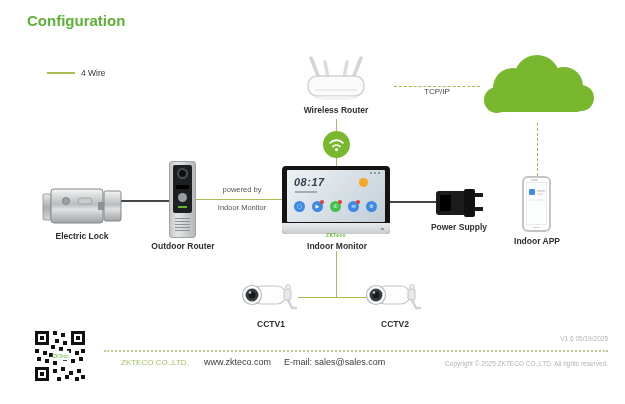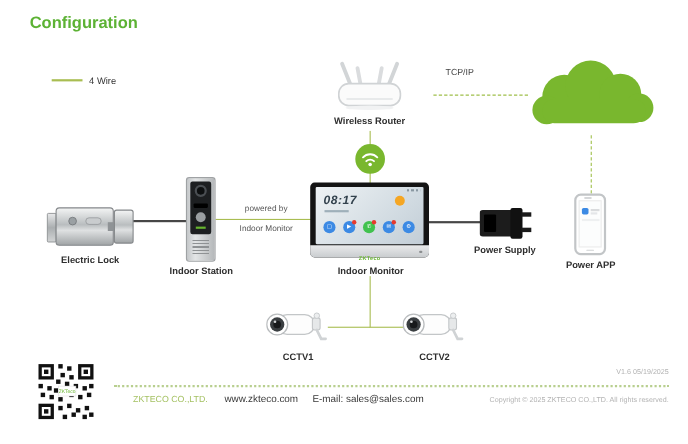--- a/index.html
+++ b/index.html
@@ -26,21 +26,21 @@
   .wire-station-mon    { left:196px; top:199px; width:87px; }
   .wire-mon-power      { left:390px; top:201px; width:50px; }
   .wire-router-v1      { left:336px; top:119px; height:12px; }
   .wire-router-v2      { left:336px; top:157px; height:10px; }
   .wire-tcpip          { left:394px; top:86px;  width:86px; }
   .wire-cloud-phone    { left:537px; top:123px; height:53px; }
   .wire-cctv-v         { left:336px; top:251px; height:47px; }
   .wire-cctv-l         { left:298px; top:297px; width:39px; }
   .wire-cctv-r         { left:337px; top:297px; width:31px; }
 
-  .tcpip-label   { position:absolute; left:405px; top:61px; width:64px; text-align:left; font-size:8px; color:#444; }
+  .tcpip-label   { position:absolute; left:405px; top:87px; width:64px; text-align:center; font-size:8px; color:#444; }
   .poweredby-1   { position:absolute; left:206px; top:185px; width:72px; text-align:center; font-size:7.5px; color:#555; }
   .poweredby-2   { position:absolute; left:202px; top:203px; width:80px; text-align:center; font-size:7.5px; color:#555; }
 
   
   .cloud-svg  { position:absolute; left:477px; top:52px; }
   .cloud-text { position:absolute; left:487px; top:71px; width:102px; text-align:center; color:#fff; font-weight:bold; font-size:11px; line-height:13.5px; }
 
   
   .router-svg { position:absolute; left:303px; top:54px; }
   .router-label { left:296px; top:105px; width:80px; }
@@ -194,21 +194,21 @@
 
   <div class="station">
     <div class="station-face">
       <div class="station-cam"></div>
       <div class="station-slot"></div>
       <div class="station-btn"></div>
       <div class="station-logo"></div>
     </div>
     <div class="station-grille"></div>
   </div>
-  <div class="lbl station-label">Indoor Station</div>
+  <div class="lbl station-label">Outdoor Router</div>
 
   <div class="monitor">
     <div class="monitor-screen">
       <div class="m-status"></div>
       <div class="m-time">08:17</div>
       <div class="m-date"></div>
       <div class="m-sun"></div>
       <div class="m-apps">
         <div class="m-app">▢</div>
         <div class="m-app badged">▶</div>
@@ -236,21 +236,21 @@
   <div class="phone">
     <div class="phone-notch"></div>
     <div class="phone-screen">
       <div class="phone-appicon"></div>
       <div class="phone-line1"></div>
       <div class="phone-line2"></div>
       <div class="phone-line3"></div>
     </div>
     <div class="phone-home"></div>
   </div>
-  <div class="lbl phone-label">Power APP</div>
+  <div class="lbl phone-label">Indoor APP</div>
 
   <svg class="cctv1-svg" width="58" height="34" viewBox="0 0 58 34">
     <rect x="10" y="5" width="34" height="18" rx="9" fill="#fdfdfd" stroke="#c3c6c8" stroke-width="1.2"></rect>
     <circle cx="10" cy="14" r="9.5" fill="#fff" stroke="#b9bcbe" stroke-width="1.2"></circle>
     <circle cx="10" cy="14" r="6.5" fill="#3a3e41"></circle>
     <circle cx="10" cy="14" r="3.5" fill="#17191b"></circle>
     <circle cx="8" cy="11.5" r="1.2" fill="#cfd2d4"></circle>
     <rect x="42" y="8" width="7" height="11" rx="2" fill="#e6e8e9" stroke="#c3c6c8" stroke-width="1"></rect>
     <circle cx="46" cy="6" r="2.5" fill="#eceeef" stroke="#c3c6c8" stroke-width="0.8"></circle>
     <path d="M46 19 L50 27 L54 27" fill="none" stroke="#d0d3d5" stroke-width="2.5" stroke-linecap="round"></path>

